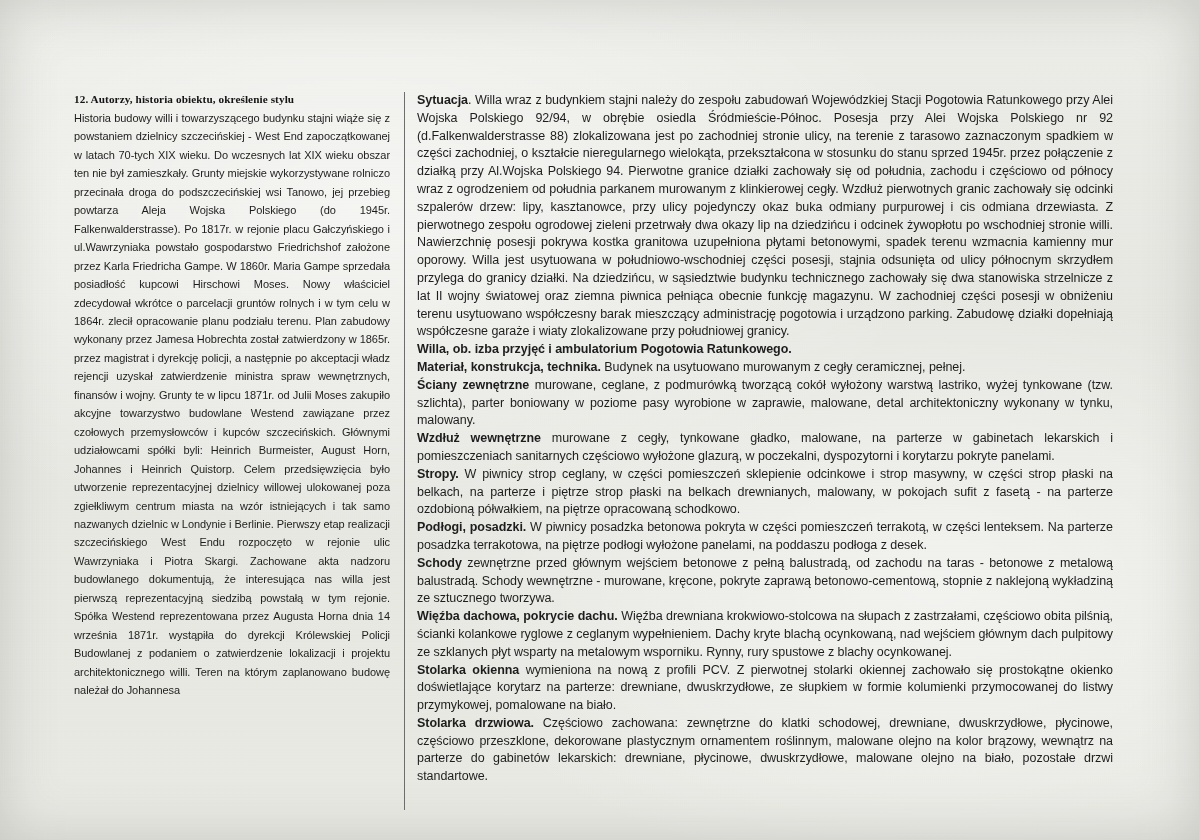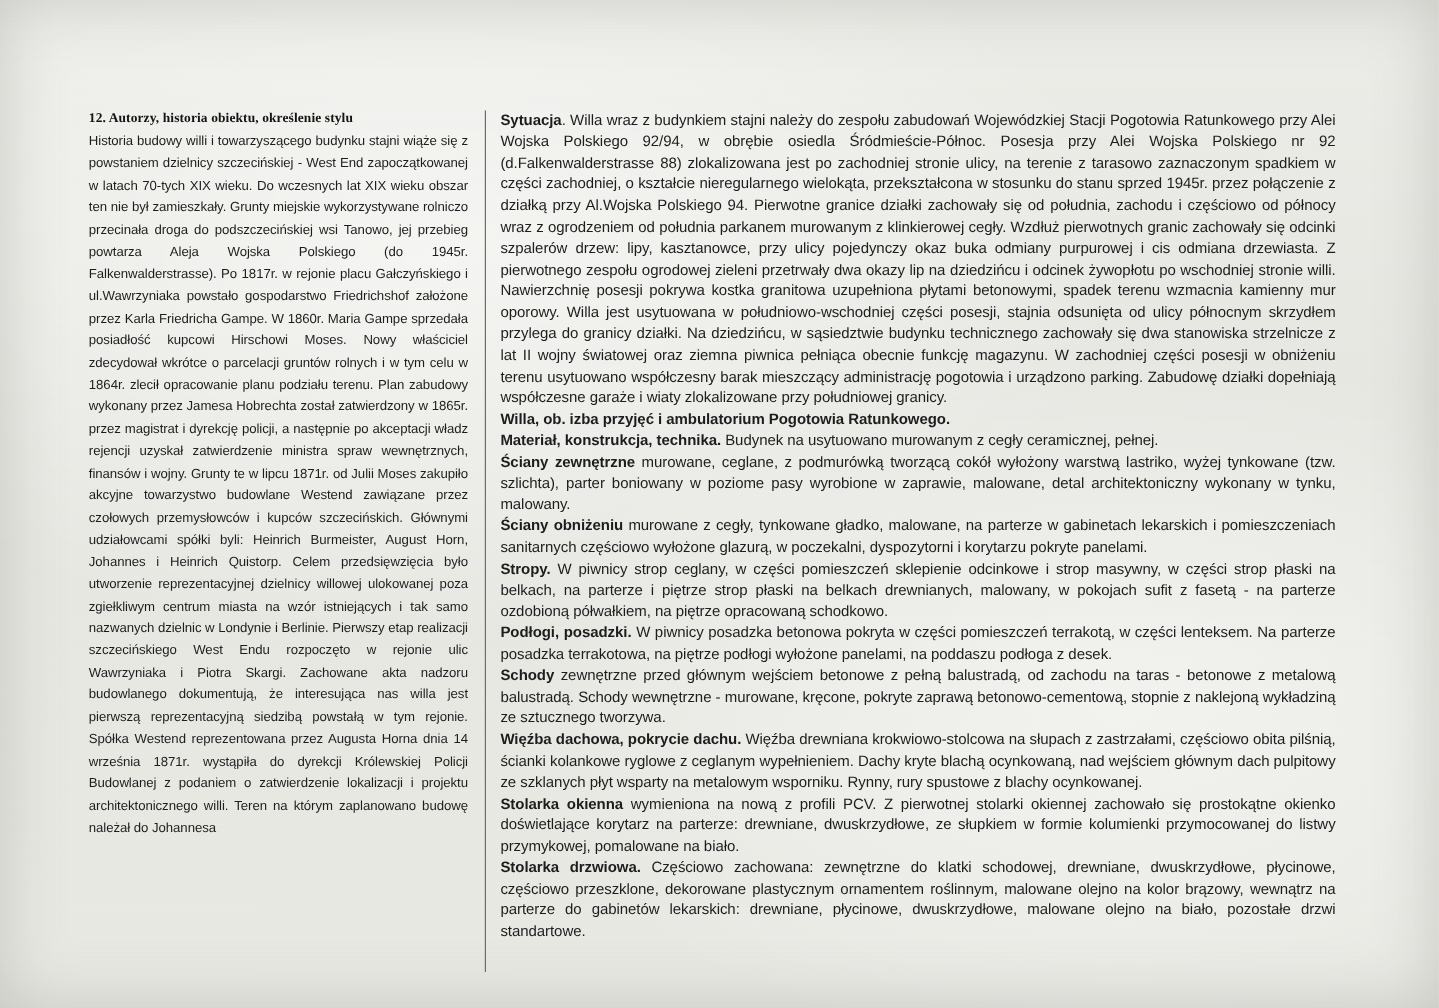--- a/index.html
+++ b/index.html
@@ -130,21 +130,21 @@
         <p class="para">
           <span class="lead">Willa, ob. izba przyjęć i ambulatorium Pogotowia Ratunkowego.</span><span></span>
         </p>
         <p class="para">
           <span class="lead">Materiał, konstrukcja, technika.</span><span> Budynek na usytuowano murowanym z cegły ceramicznej, pełnej.</span>
         </p>
         <p class="para">
           <span class="lead">Ściany zewnętrzne</span><span> murowane, ceglane, z podmurówką tworzącą cokół wyłożony warstwą lastriko, wyżej tynkowane (tzw. szlichta), parter boniowany w poziome pasy wyrobione w zaprawie, malowane, detal architektoniczny wykonany w tynku, malowany.</span>
         </p>
         <p class="para">
-          <span class="lead">Ściany obniżeniu</span><span> murowane z cegły, tynkowane gładko, malowane, na parterze w gabinetach lekarskich i pomieszczeniach sanitarnych częściowo wyłożone glazurą, w poczekalni, dyspozytorni i korytarzu pokryte panelami.</span>
+          <span class="lead">Wzdłuż wewnętrzne</span><span> murowane z cegły, tynkowane gładko, malowane, na parterze w gabinetach lekarskich i pomieszczeniach sanitarnych częściowo wyłożone glazurą, w poczekalni, dyspozytorni i korytarzu pokryte panelami.</span>
         </p>
         <p class="para">
           <span class="lead">Stropy.</span><span> W piwnicy strop ceglany,  w części pomieszczeń sklepienie odcinkowe i strop masywny, w części strop płaski na belkach, na parterze i piętrze strop płaski na belkach drewnianych, malowany, w pokojach sufit z fasetą - na parterze ozdobioną półwałkiem, na piętrze opracowaną schodkowo.</span>
         </p>
         <p class="para">
           <span class="lead">Podłogi, posadzki.</span><span> W piwnicy posadzka betonowa pokryta w części pomieszczeń terrakotą, w części lenteksem. Na parterze posadzka terrakotowa, na piętrze podłogi wyłożone panelami, na poddaszu podłoga z desek.</span>
         </p>
         <p class="para">
           <span class="lead">Schody</span><span> zewnętrzne przed głównym wejściem betonowe z pełną balustradą, od zachodu na taras - betonowe z metalową balustradą. Schody wewnętrzne -  murowane, kręcone, pokryte zaprawą betonowo-cementową, stopnie z naklejoną wykładziną ze sztucznego tworzywa.</span>
         </p>

